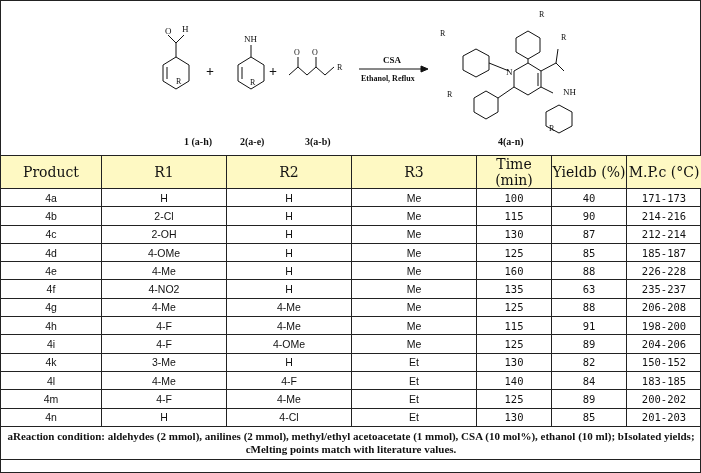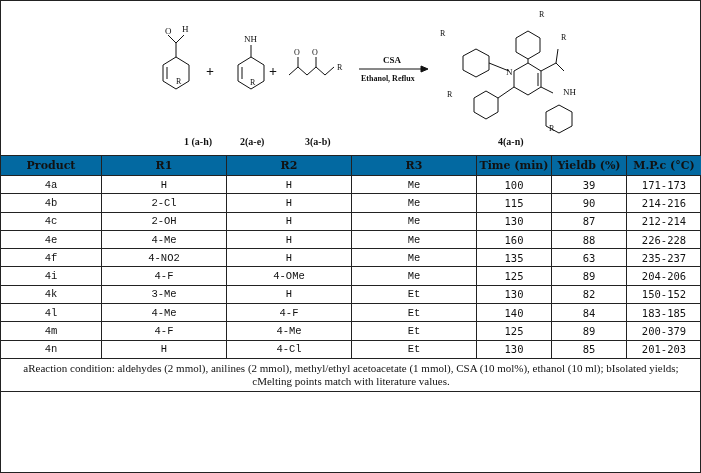--- a/index.html
+++ b/index.html
@@ -3,24 +3,24 @@
   <meta charset="utf-8">
   <style>
     html, body { margin: 0; padding: 0; background: #ffffff; }
     body { width: 701px; height: 473px; overflow: hidden; font-family: "DejaVu Serif", serif; color: #111; }
     .frame { position: absolute; left: 0; top: 0; width: 699px; height: 471px; border: 1px solid #222; }
     .scheme { position: absolute; left: 1px; top: 1px; width: 699px; height: 154px; }
     .scheme svg { position: absolute; left: 0; top: 0; }
     .scheme text { font-family: "Liberation Serif", serif; fill: #111; }
     table.data { position: absolute; left: 0; top: 155px; width: 701px; border-collapse: collapse; table-layout: fixed; }
     table.data th, table.data td { border: 1px solid #222; text-align: center; padding: 0; height: 17.3px; font-size: 10.5px; }
-    table.data th { background: #0369a1; font-family: "DejaVu Serif", serif; font-weight: bold; font-size: 11px; height: 19px; }
+    table.data th { background: #fef9c3; font-family: "DejaVu Serif", serif; font-weight: normal; font-size: 14px; height: 19px; }
     table.data td { font-family: "DejaVu Sans Mono", monospace; font-size: 10.5px; }
-    table.data td.serif { font-family: Liberation Mono, monospace; font-size: 10.5px; }
-    table.data td.note { font-family: "Liberation Serif", serif; font-size: 11px; line-height: 13px; padding: 3px 6px; height: auto; }
+    table.data td.serif { font-family: Liberation Sans, sans-serif; font-size: 10.5px; }
+    table.data td.note { font-family: "Liberation Serif", serif; font-size: 11px; line-height: 13px; padding: 3px 6px; height: auto; font-weight: bold; }
   </style>
 </head>
 <body>
 
 <div class="frame"></div>
 
 <div class="scheme">
   <svg width="699" height="154" viewBox="0 0 699 154">
     <g stroke="#111" stroke-width="1" fill="none">
 
@@ -107,21 +107,21 @@
       <th>M.P.c (°C)</th>
     </tr>
   </thead>
   <tbody id="tbody">
       <tr>
         <td class="serif">4a</td>
         <td class="serif">H</td>
         <td class="serif">H</td>
         <td class="serif">Me</td>
         <td>100</td>
-        <td>39</td>
+        <td>40</td>
         <td>171-173</td>
       </tr>
       <tr>
         <td class="serif">4b</td>
         <td class="serif">2-Cl</td>
         <td class="serif">H</td>
         <td class="serif">Me</td>
         <td>115</td>
         <td>90</td>
         <td>214-216</td>
@@ -129,38 +129,65 @@
       <tr>
         <td class="serif">4c</td>
         <td class="serif">2-OH</td>
         <td class="serif">H</td>
         <td class="serif">Me</td>
         <td>130</td>
         <td>87</td>
         <td>212-214</td>
       </tr>
       <tr>
+        <td class="serif">4d</td>
+        <td class="serif">4-OMe</td>
+        <td class="serif">H</td>
+        <td class="serif">Me</td>
+        <td>125</td>
+        <td>85</td>
+        <td>185-187</td>
+      </tr>
+      <tr>
         <td class="serif">4e</td>
         <td class="serif">4-Me</td>
         <td class="serif">H</td>
         <td class="serif">Me</td>
         <td>160</td>
         <td>88</td>
         <td>226-228</td>
       </tr>
       <tr>
         <td class="serif">4f</td>
         <td class="serif">4-NO2</td>
         <td class="serif">H</td>
         <td class="serif">Me</td>
         <td>135</td>
         <td>63</td>
         <td>235-237</td>
       </tr>
       <tr>
+        <td class="serif">4g</td>
+        <td class="serif">4-Me</td>
+        <td class="serif">4-Me</td>
+        <td class="serif">Me</td>
+        <td>125</td>
+        <td>88</td>
+        <td>206-208</td>
+      </tr>
+      <tr>
+        <td class="serif">4h</td>
+        <td class="serif">4-F</td>
+        <td class="serif">4-Me</td>
+        <td class="serif">Me</td>
+        <td>115</td>
+        <td>91</td>
+        <td>198-200</td>
+      </tr>
+      <tr>
         <td class="serif">4i</td>
         <td class="serif">4-F</td>
         <td class="serif">4-OMe</td>
         <td class="serif">Me</td>
         <td>125</td>
         <td>89</td>
         <td>204-206</td>
       </tr>
       <tr>
         <td class="serif">4k</td>
@@ -180,21 +207,21 @@
         <td>84</td>
         <td>183-185</td>
       </tr>
       <tr>
         <td class="serif">4m</td>
         <td class="serif">4-F</td>
         <td class="serif">4-Me</td>
         <td class="serif">Et</td>
         <td>125</td>
         <td>89</td>
-        <td>200-379</td>
+        <td>200-202</td>
       </tr>
       <tr>
         <td class="serif">4n</td>
         <td class="serif">H</td>
         <td class="serif">4-Cl</td>
         <td class="serif">Et</td>
         <td>130</td>
         <td>85</td>
         <td>201-203</td>
       </tr>

